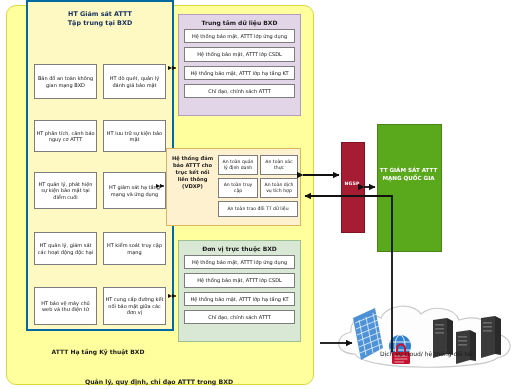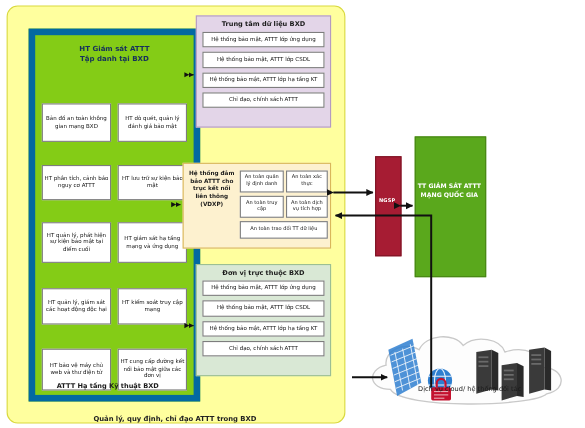--- a/index.html
+++ b/index.html
@@ -11,22 +11,22 @@
     position:absolute;left:6px;top:5px;width:306px;height:378px;
     background:#ffff9e;border:1px solid #d9d93d;border-radius:10px;
   }
   #outer-bottom-label{
     position:absolute;left:6px;bottom:4px;width:306px;
     text-align:center;font-size:6.2px;font-weight:bold;color:#222;
   }
 
   
   #left-panel{
-    position:absolute;left:26px;top:26px;width:144px;height:327px;
-    background:#84cc16;border:6px solid #0369a1;
+    position:absolute;left:26px;top:0;width:144px;height:327px;
+    background:#fef9c3;border:2px solid #0369a1;
   }
   #left-panel-title{
     position:absolute;left:0;top:8px;width:144px;text-align:center;
     font-size:6.4px;font-weight:bold;line-height:1.45;color:#16305c;
   }
   .lp-row{position:absolute;left:6px;width:132px;display:flex;
           justify-content:space-between;}
   .lp-box{
     width:63px;background:#ffffff;border:1px solid #7d7d7d;
     font-size:5px;line-height:1.3;text-align:center;color:#111;
@@ -112,21 +112,21 @@
 </style>
 </head>
 <body>
 
 <div id="outer-frame"></div>
 <div id="outer-bottom-label">Quản lý, quy định, chỉ đạo ATTT trong BXD</div>
 
 <div id="left-panel">
   <div id="left-panel-title">
     <span>HT Giám sát ATTT</span><br>
-    <span>Tập danh tại BXD</span>
+    <span>Tập trung tại BXD</span>
   </div>
 
   <div class="lp-row" id="lp-row1">
     <div class="lp-box">Bản đồ an toàn không gian mạng BXD</div>
     <div class="lp-box">HT dò quét, quản lý đánh giá bảo mật</div>
   </div>
   <div class="lp-row" id="lp-row2">
     <div class="lp-box">HT phân tích, cảnh báo nguy cơ ATTT</div>
     <div class="lp-box">HT lưu trữ sự kiện bảo mật</div>
   </div>

